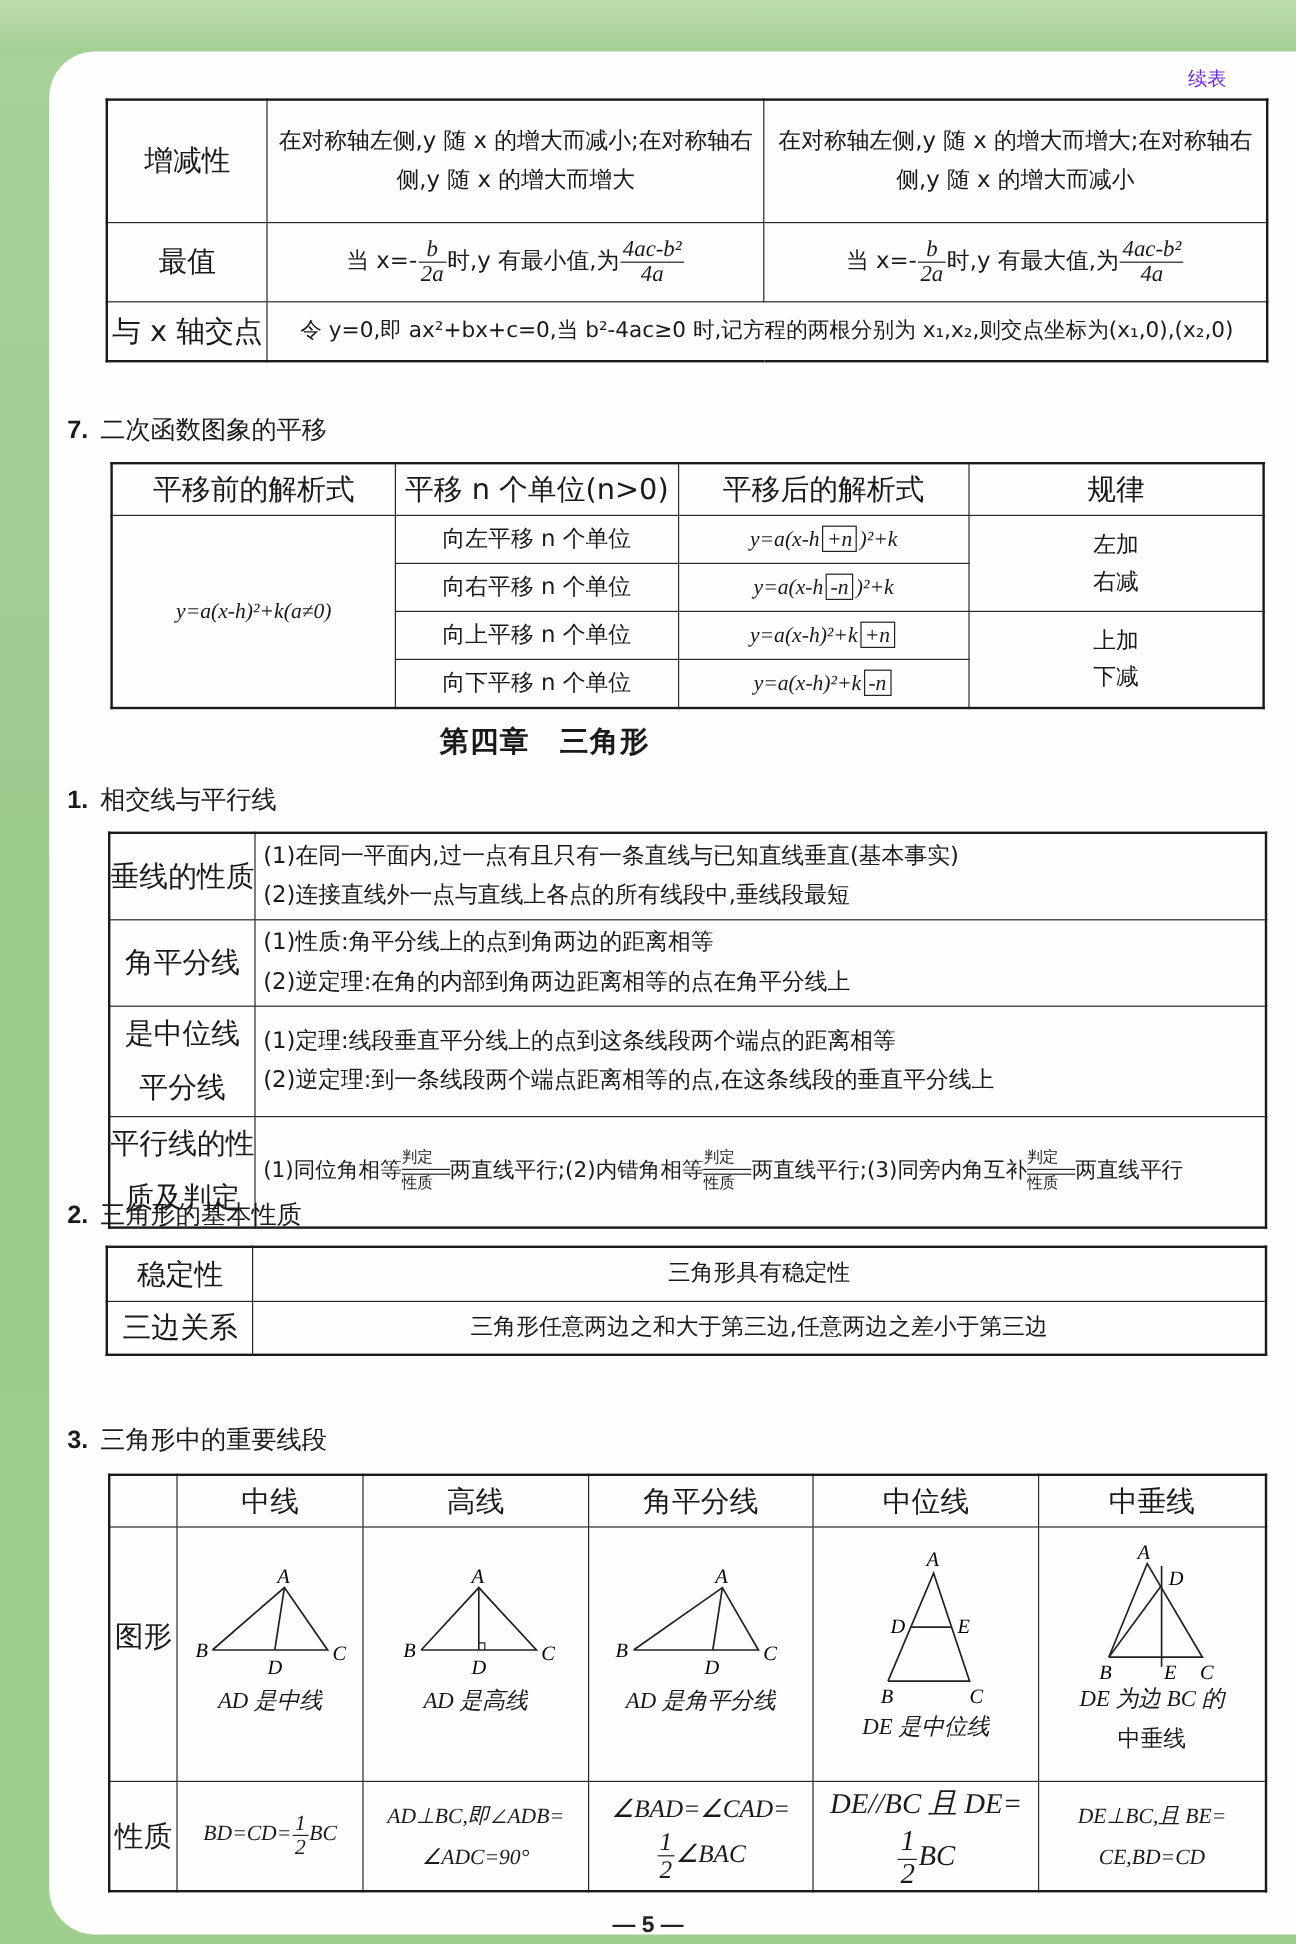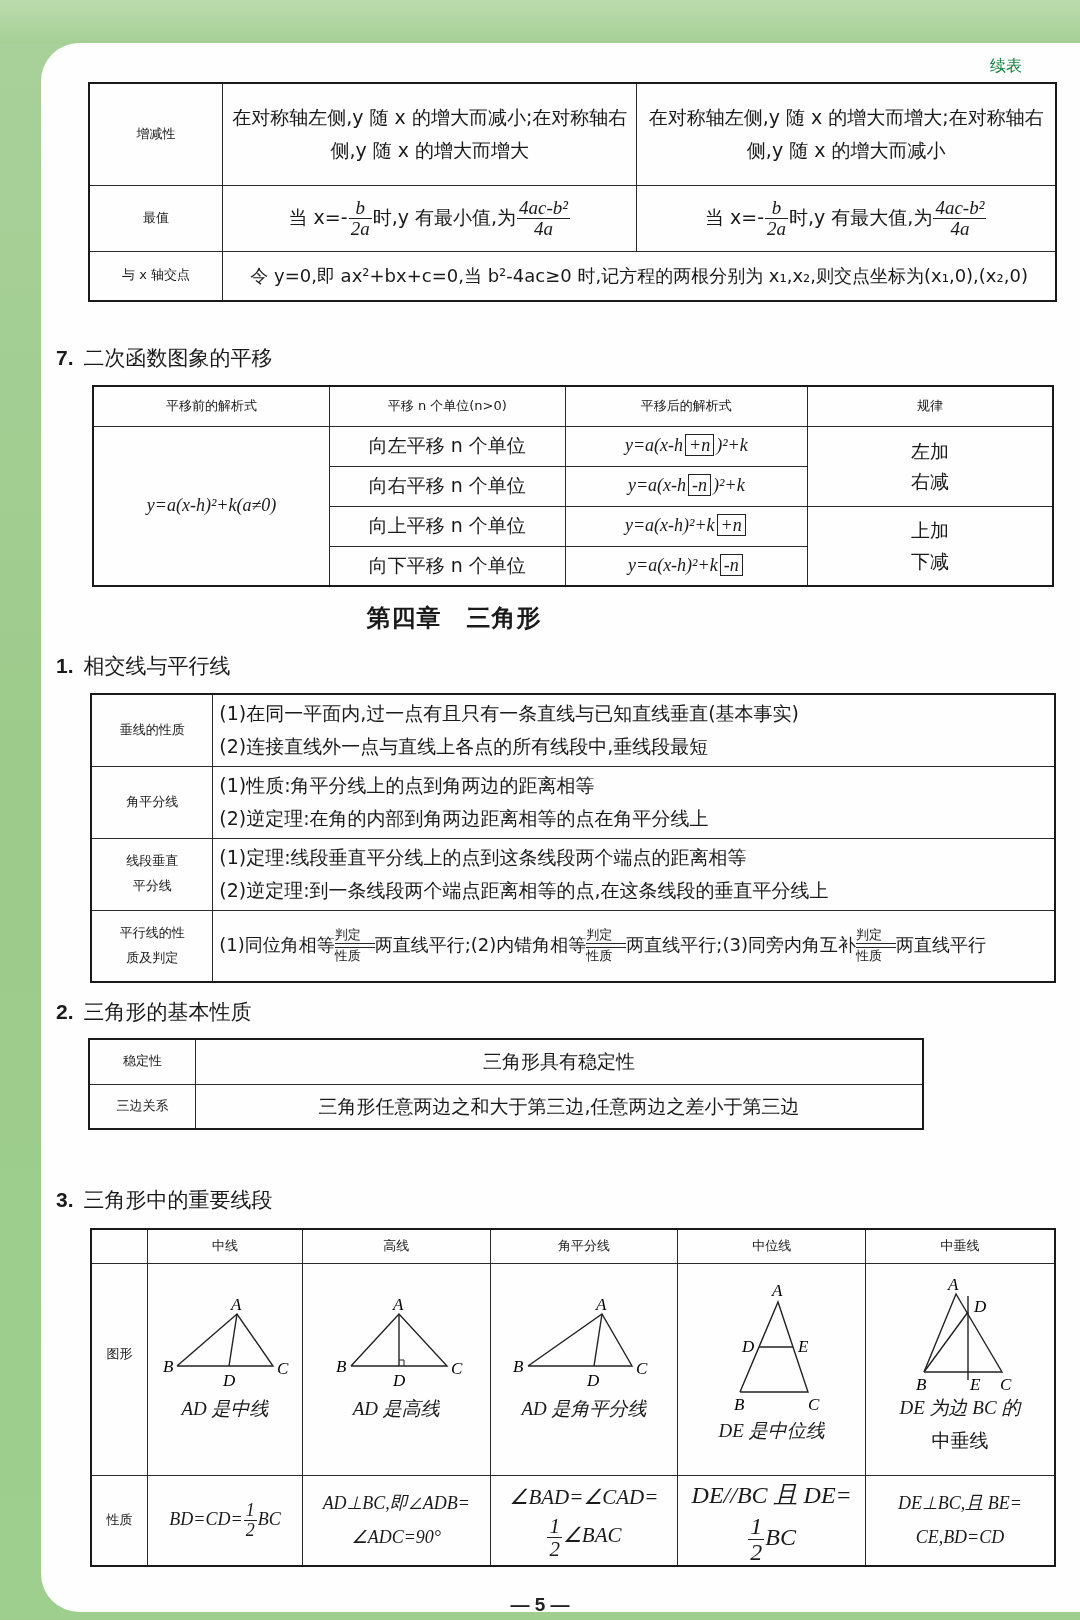--- a/index.html
+++ b/index.html
@@ -18,30 +18,30 @@
     position: absolute; left: 41px; top: 43px; width: 1039px; height: 1569px;
     background: #fefefe;
     border-radius: 38px 0 0 38px;
   }
   .page-number {
     position: absolute; left: 0; width: 1080px; top: 1594px;
     text-align: center; font-size: 19px; color: #222;
     font-family: "Liberation Sans", sans-serif; font-weight: bold;
   }
   .cont-label {
-    position: absolute; right: 58px; top: 56px; font-size: 16px; color: #15803d;
+    position: absolute; right: 58px; top: 56px; font-size: 16px; color: #6d28d9;
   }
   .it { font-style: italic; font-family: "Liberation Serif", serif; }
   table { border-collapse: collapse; position: absolute; }
   td, th {
     border: 1.3px solid #2a2a2a; text-align: center; vertical-align: middle;
     font-weight: normal; font-size: 19px; line-height: 1.75;
   }
   table.outer { border: 2px solid #1a1a1a; }
-  .lbl { font-family: "DejaVu Sans", sans-serif; font-size: 13px; }
+  .lbl { font-family: "DejaVu Sans", sans-serif; font-size: 24px; }
   .heading {
     position: absolute; font-size: 21px; font-family: "DejaVu Sans", sans-serif;
   }
   .heading .num { font-weight: bold; margin-right: 10px; font-family: "Liberation Sans", sans-serif; }
   .chapter {
     position: absolute; left: 0; width: 908px; top: 602px; text-align: center;
     font-size: 24px; font-weight: bold; letter-spacing: 1px;
   }
   .frac { display: inline-flex; flex-direction: column; vertical-align: middle; text-align: center; line-height: 1.05; margin: 0 1px; }
   .frac .n { border-bottom: 1.2px solid #222; padding: 0 2px; }
@@ -166,21 +166,21 @@
   </tr>
   <tr style="height:72px">
     <td class="lbl">角平分线</td>
     <td class="left">
           <div>(1)性质:角平分线上的点到角两边的距离相等</div>
           <div>(2)逆定理:在角的内部到角两边距离相等的点在角平分线上</div>
         </td>
   </tr>
   <tr style="height:72px">
     <td class="lbl" style="line-height:1.9">
-          <div>线段垂直</div>
+          <div>是中位线</div>
           <div>平分线</div>
         </td>
     <td class="left">
           <div>(1)定理:线段垂直平分线上的点到这条线段两个端点的距离相等</div>
           <div>(2)逆定理:到一条线段两个端点距离相等的点,在这条线段的垂直平分线上</div>
         </td>
   </tr>
   <tr style="height:72px">
     <td class="lbl" style="line-height:1.9">
           <div>平行线的性</div>
@@ -201,21 +201,21 @@
             <span>性质</span>
           </span><span>两直线平行</span>
     </td>
   </tr>
 </tbody>
   </table>
 
 <div class="heading" style="left:56px; top:998px;">
   <span class="num">2.</span><span>三角形的基本性质</span>
 </div>
-<table class="outer" style="left:88px; top:1038px; width:836px;">
+<table class="outer" style="left:88px; top:1038px; width:968px;">
   <colgroup>
       <col style="width:122px">
       <col style="width:846px">
     </colgroup>
   <tbody>
       <tr style="height:45px">
     <td class="lbl">稳定性</td>
     <td>三角形具有稳定性</td>
   </tr>
   <tr style="height:45px">

